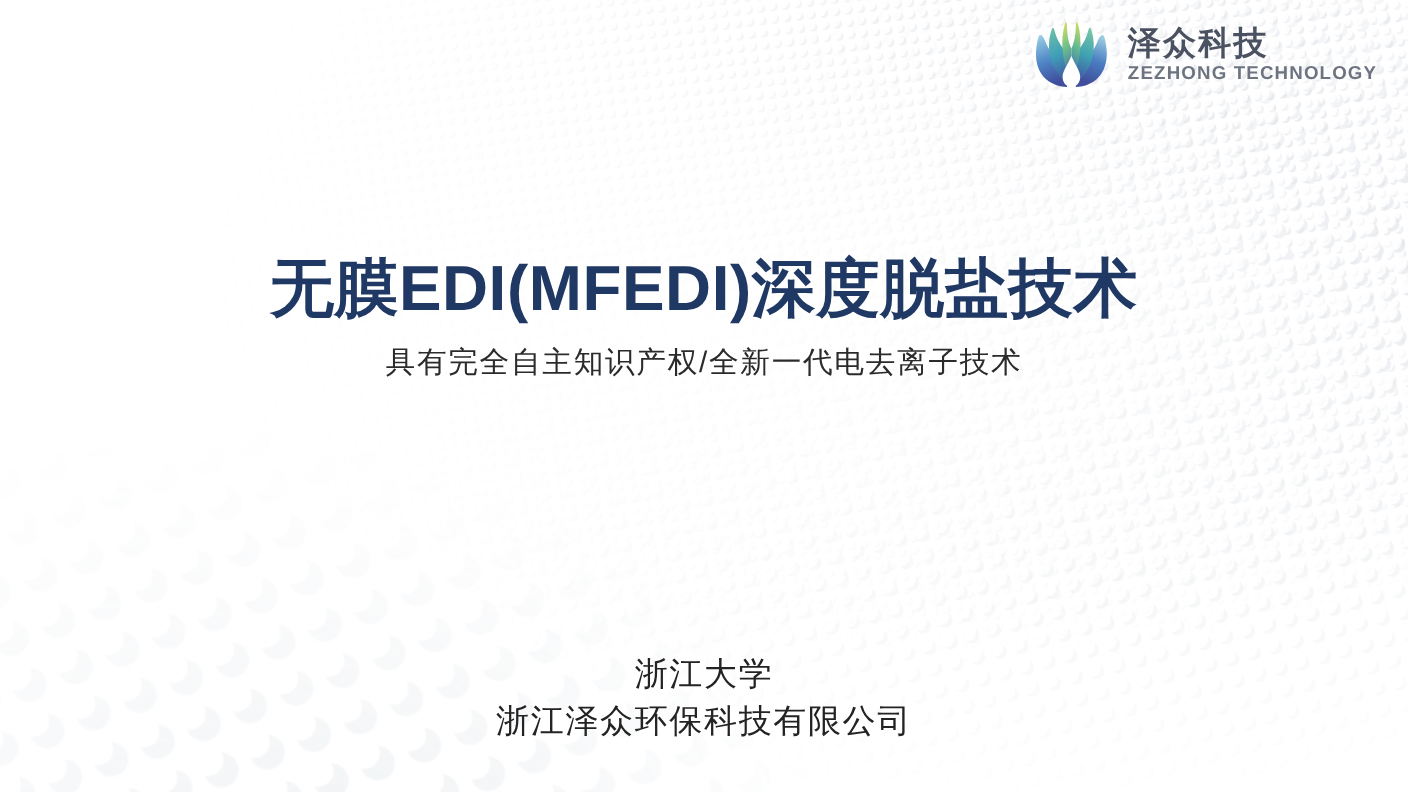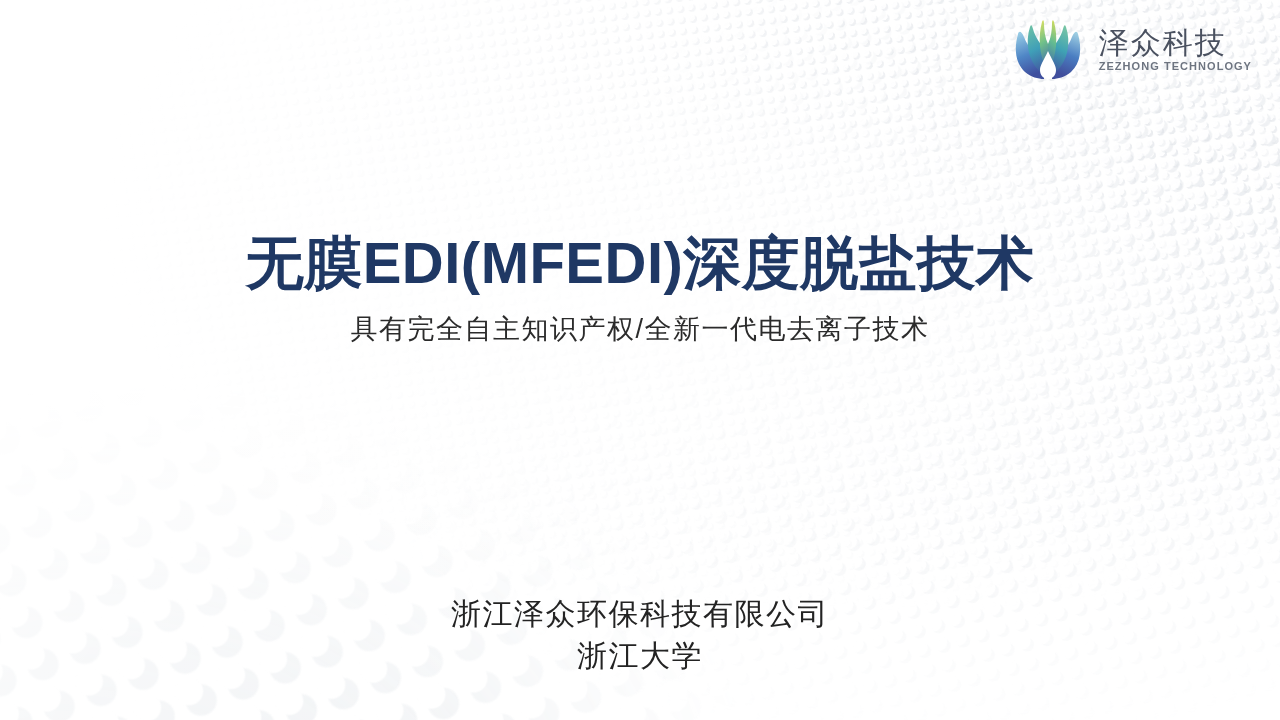--- a/index.html
+++ b/index.html
@@ -85,28 +85,28 @@
     top: 18px;
     right: 28px;
     display: flex;
     align-items: center;
     gap: 14px;
   }
   .logo-mark { width: 74px; height: 64px; display: block; }
   .logo-text { display: flex; flex-direction: column; gap: 3px; }
   .logo-cn {
     font-size: 30px;
-    font-weight: normal;
+    font-weight: bold;
     letter-spacing: 2px;
     color: #4a5160;
     line-height: 1;
     white-space: nowrap;
   }
   .logo-en {
-    font-size: 11px;
+    font-size: 17px;
     font-weight: bold;
     letter-spacing: 1.05px;
     color: #6d7480;
     line-height: 1;
     white-space: nowrap;
   }
 
   
   .headline {
     position: absolute;
@@ -214,17 +214,17 @@
       <div class="logo-en">ZEZHONG TECHNOLOGY</div>
     </div>
   </div>
 
   <div class="headline">
     <h1 class="title">无膜EDI(MFEDI)深度脱盐技术</h1>
     <p class="subtitle">具有完全自主知识产权/全新一代电去离子技术</p>
   </div>
 
   <div class="org">
+    <p class="org-line">浙江大学</p>
     <p class="org-line">浙江泽众环保科技有限公司</p>
-    <p class="org-line">浙江大学</p>
   </div>
 
 </div>
 
 </body></html>

